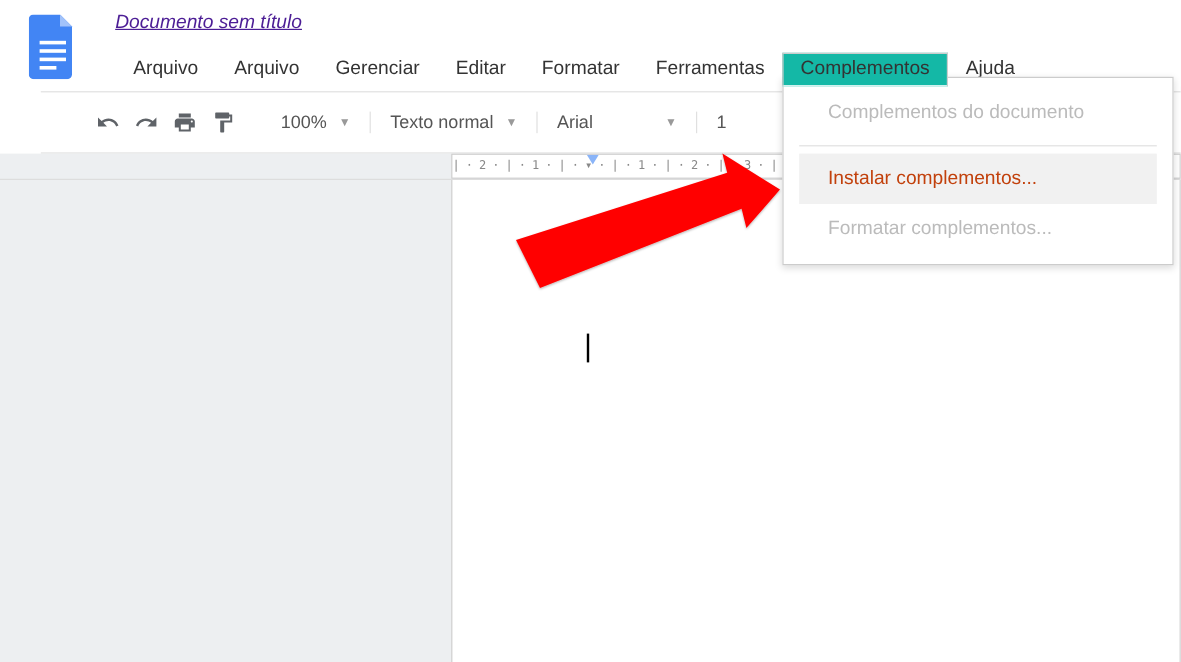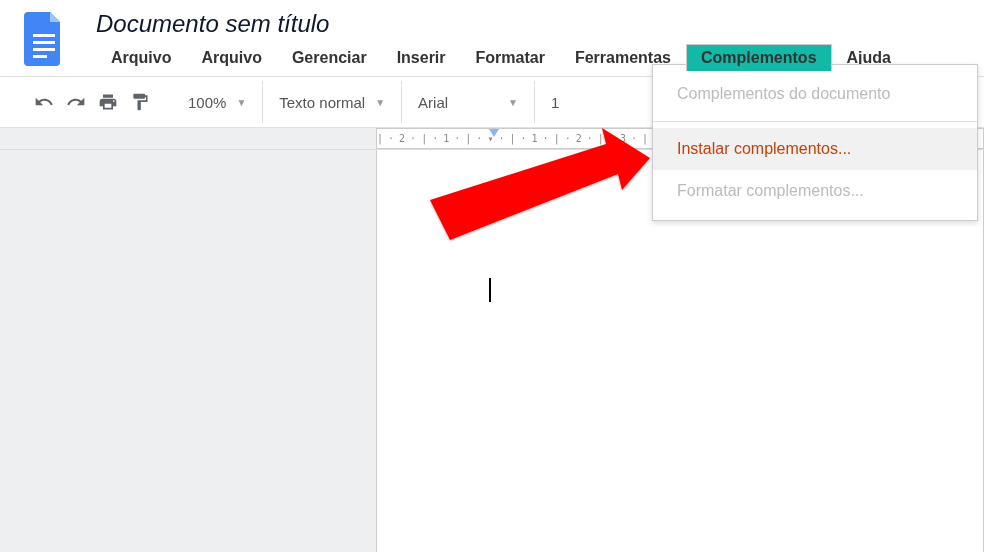--- a/index.html
+++ b/index.html
@@ -27,54 +27,55 @@
     }
     .doc-icon {
       width: 40px;
       height: 54px;
     }
     .title-area {
       flex: 1;
       padding-top: 2px;
     }
     .doc-title {
-      font-size: 24px;
+      font-size: 16px;
       font-style: italic;
-      color: #0f172a;
+      color: #4c1d95;
       margin-bottom: 8px;
       height: 26px;
+      text-decoration: underline;
     }
     .menubar {
       display: flex;
       gap: 0;
       font-size: 16px;
       color: #333;
-      font-weight: bold;
     }
     .menu-item {
       padding: 4px 14px;
       cursor: pointer;
       border: 1px solid transparent;
     }
     .menu-item.active {
       border: 1px solid #ccc;
       border-bottom: 1px solid #fff;
       background: #14b8a6;
       position: relative;
       z-index: 11;
     }
     .toolbar {
       display: flex;
       align-items: center;
       border-top: 1px solid #e0e0e0;
       border-bottom: 1px solid #e0e0e0;
-      padding: 4px;
+      padding: 16px;
       height: 52px;
       background: #fff;
       margin-top: 4px;
+      margin-left: 34px;
     }
     .tb-group {
       display: flex;
       align-items: center;
       height: 100%;
       border-right: 1px solid #e0e0e0;
       padding: 0 16px;
     }
     .tb-btn {
       width: 32px;
@@ -163,21 +164,21 @@
     }
     .dropdown-menu {
       position: absolute;
       top: 64px;
       left: 652px;
       width: 326px;
       background: #fff;
       border: 1px solid #ccc;
       box-shadow: 0 2px 6px rgba(0,0,0,0.15);
       z-index: 10;
-      padding: 8px 0;
+      padding: 8px 13px;
     }
     .dropdown-item {
       padding: 12px 24px;
       font-size: 16px;
       color: #bbb;
       cursor: pointer;
     }
     .dropdown-item.enabled {
       color: #c2410c;
     }
@@ -217,21 +218,21 @@
       <rect x="9" y="36" width="22" height="3" fill="#fff"></rect>
       <rect x="9" y="43" width="14" height="3" fill="#fff"></rect>
     </svg>
   </div>
   <div class="title-area">
     <div class="doc-title">Documento sem título</div>
     <div class="menubar">
       <div class="menu-item">Arquivo</div>
       <div class="menu-item">Arquivo</div>
       <div class="menu-item">Gerenciar</div>
-      <div class="menu-item">Inserir</div>
+      <div class="menu-item">Editar</div>
       <div class="menu-item">Formatar</div>
       <div class="menu-item">Ferramentas</div>
       <div class="menu-item active">Complementos</div>
       <div class="menu-item">Ajuda</div>
     </div>
   </div>
 </div>
 
 <div class="toolbar">
   <div class="tb-group" style="border-right:none;padding-left:24px;">

